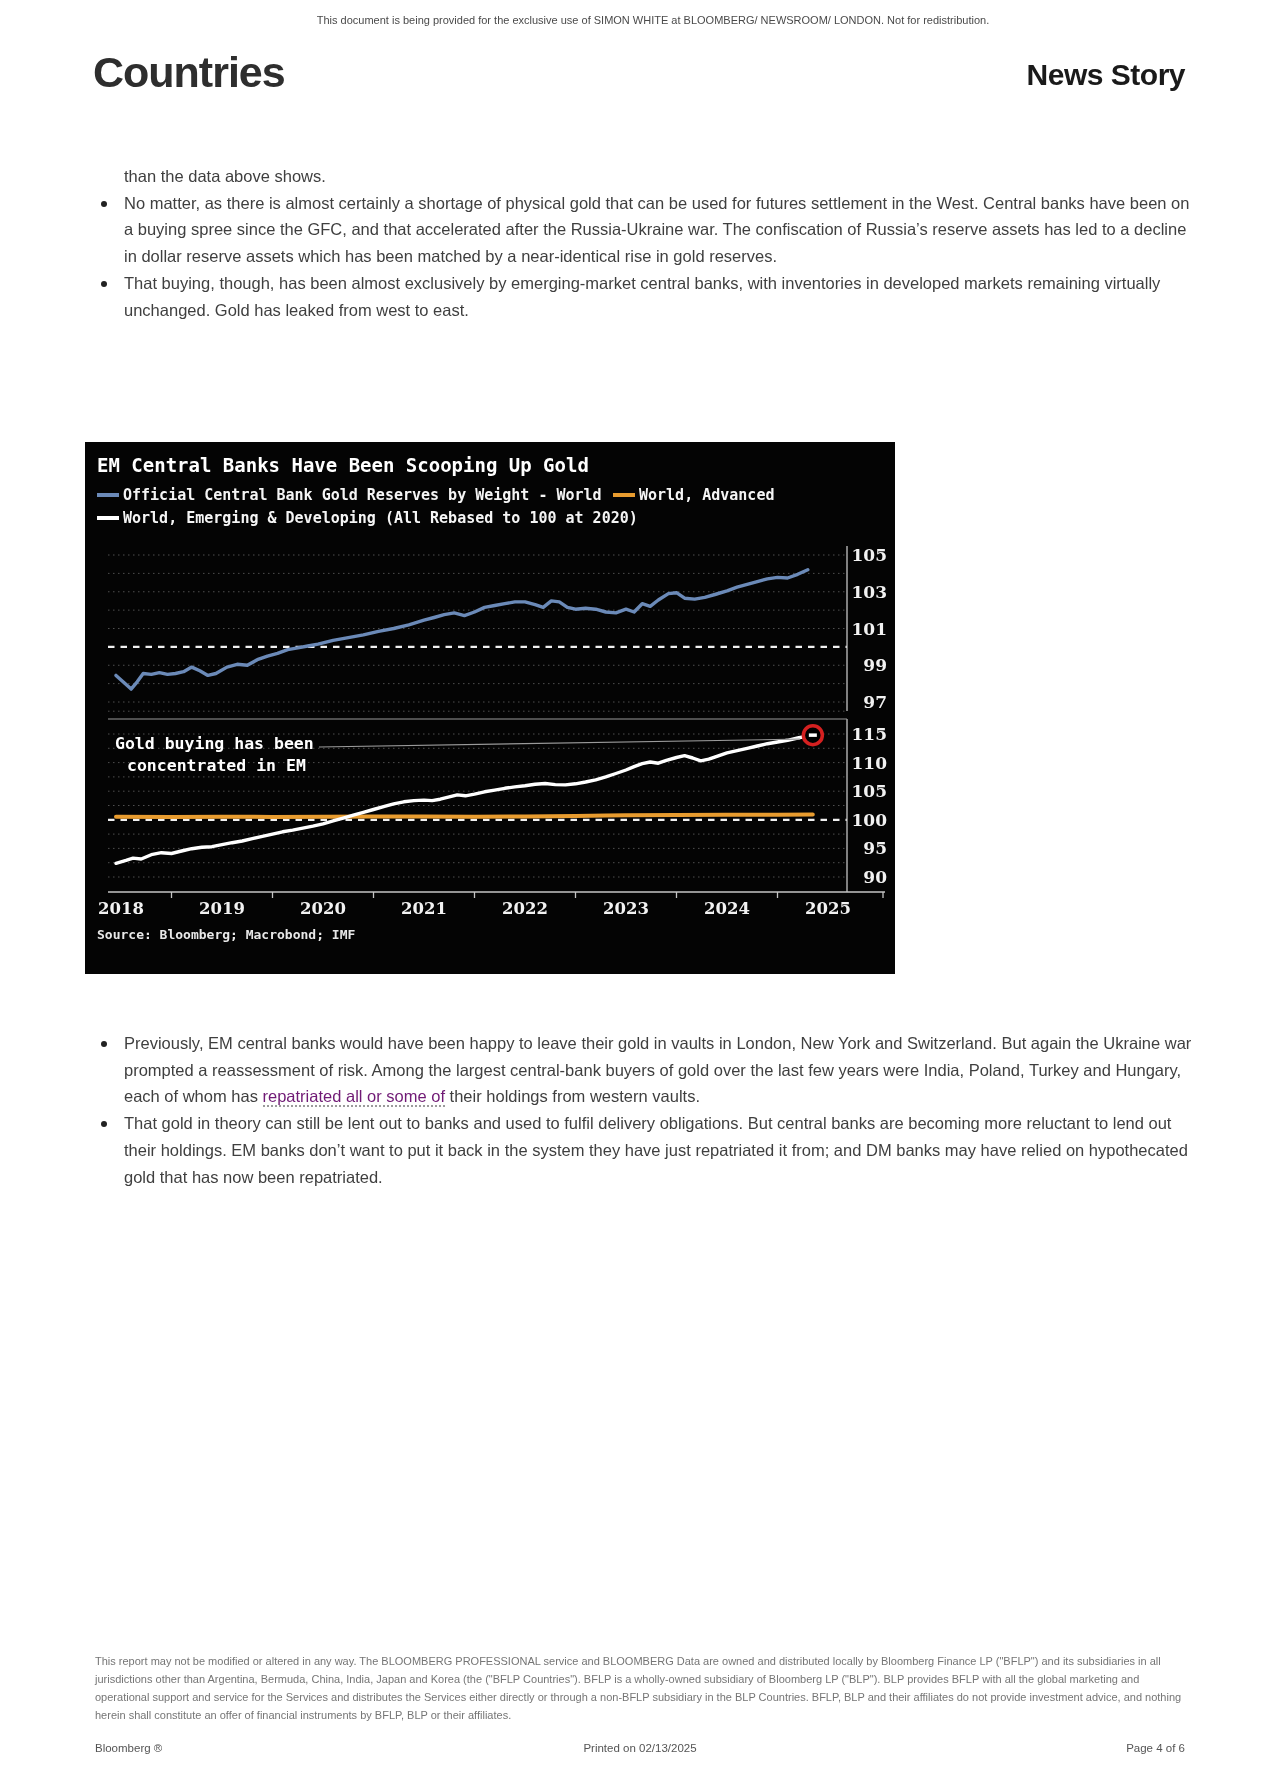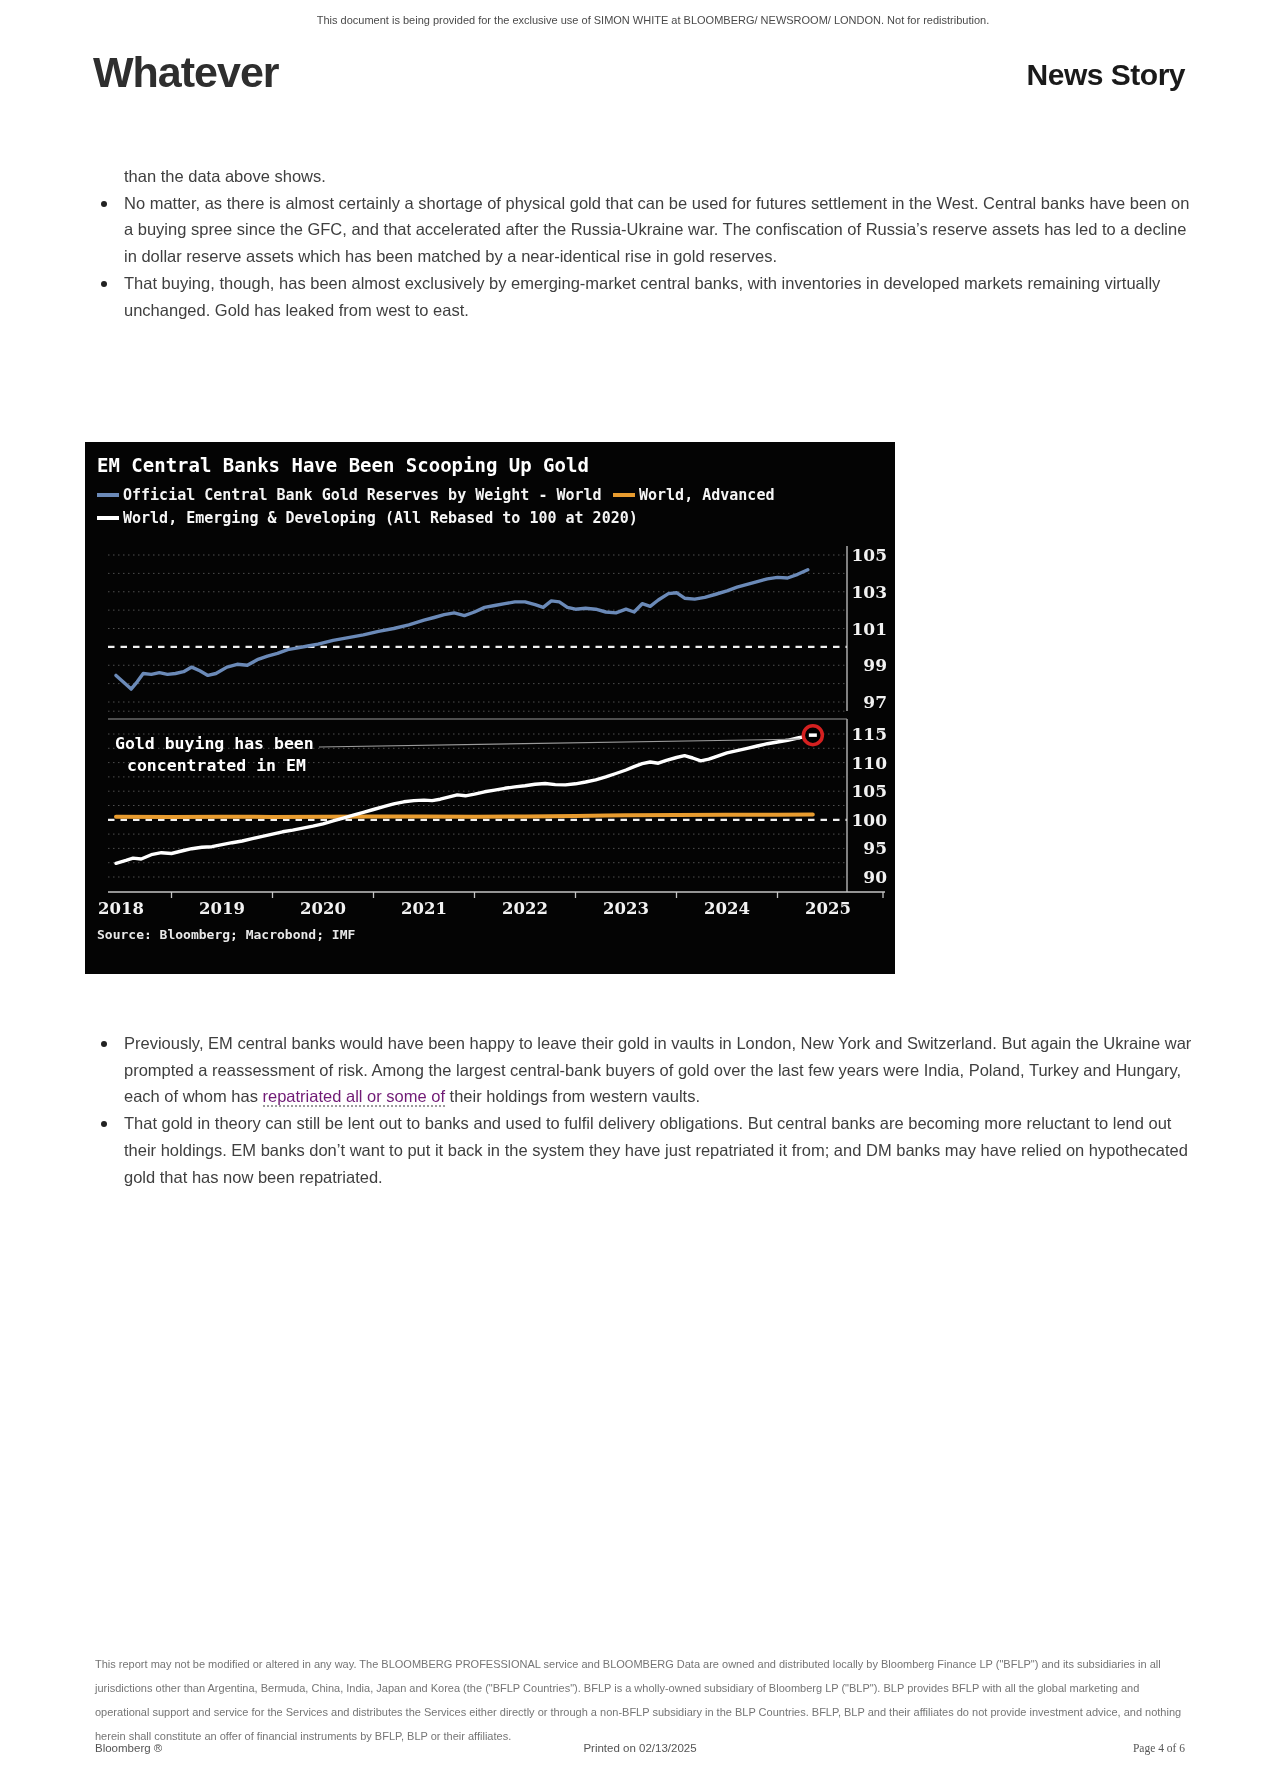--- a/index.html
+++ b/index.html
@@ -31,35 +31,35 @@
   .sep{stroke:#9a9a9a;stroke-width:1.2;}
   .leader{stroke:#9a9a9a;stroke-width:1.2;}
   .ylab{font:bold 17px "DejaVu Serif",serif;fill:#f2f2f2;}
   .xlab{font:bold 16.5px "DejaVu Serif",serif;fill:#f2f2f2;}
   .ch-title{font:bold 19px "DejaVu Sans Mono",monospace;fill:#ffffff;}
   .ch-legend{font:bold 15px "DejaVu Sans Mono",monospace;fill:#f5f5f5;}
   .ch-annot{font:bold 16.5px "DejaVu Sans Mono",monospace;fill:#ffffff;}
   .ch-source{font:bold 13px "DejaVu Sans Mono",monospace;fill:#e8e8e8;}
 
   .foot-disc{position:absolute;left:95px;top:1652px;width:1092px;font-size:11px;
-        line-height:24px;color:#757575;}
+        line-height:18px;color:#757575;}
   .foot-row{position:absolute;left:95px;right:95px;top:1742px;display:flex;
         font-size:11.5px;color:#555;justify-content:center;}
   .foot-row .fl{flex:1;text-align:left;}
   .foot-row .fc{flex:1;text-align:center;}
-  .foot-row .fr{flex:1;text-align:right;font-family:Liberation Serif, serif;}
+  .foot-row .fr{flex:1;text-align:right;}
 </style>
 </head>
 <body>
 
 <div class="page">
 
   <div class="top-disclaimer">This document is being provided for the exclusive use of SIMON WHITE at BLOOMBERG/ NEWSROOM/ LONDON. Not for redistribution.</div>
 
-  <div class="masthead-logo">Whatever</div>
+  <div class="masthead-logo">Countries</div>
   <div class="masthead-type">News Story</div>
 
   <div class="textblock block1">
     <p>than the data above shows.</p>
     <ul>
       <li><span>No matter, as there is almost certainly a shortage of physical gold that can be used for futures settlement in the West. Central banks have been on a buying spree since the GFC, and that accelerated after the Russia-Ukraine war. The confiscation of Russia’s reserve assets has led to a decline in dollar reserve assets which has been matched by a near-identical rise in gold reserves.</span></li>
       <li><span>That buying, though, has been almost exclusively by emerging-market central banks, with inventories in developed markets remaining virtually unchanged. Gold has leaked from west to east.</span></li>
     </ul>
   </div>
 

